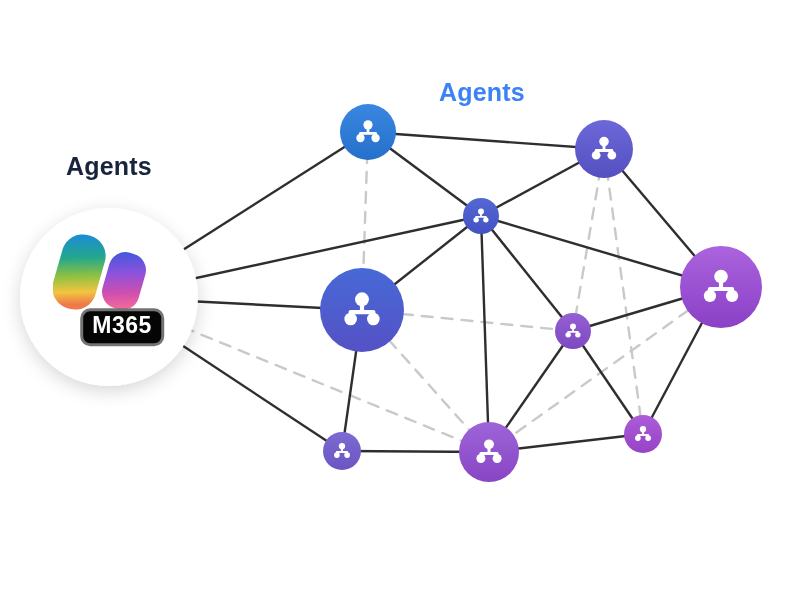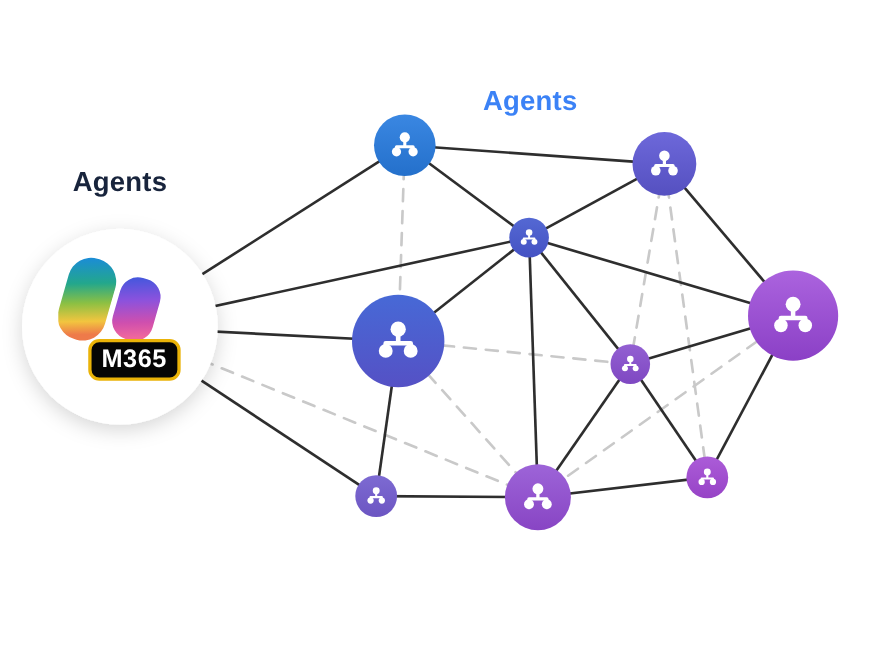--- a/index.html
+++ b/index.html
@@ -11,21 +11,21 @@
   .diagram-label{
     position:absolute;transform:translate(-50%,0);
     font-weight:700;font-size:25px;letter-spacing:0.2px;white-space:nowrap;
   }
   .copilot-label{left:109px;top:152px;}
   .agents-label{left:482px;top:78px;}
   .copilot-logo-wrap{position:absolute;left:53px;top:233px;width:106px;height:84px;}
   .m365-badge{
     position:absolute;left:122px;top:327px;transform:translate(-50%,-50%);
     background:#050505;color:#ffffff;font-weight:700;font-size:23px;
-    padding:1px 9px 3px 9px;border-radius:10px;border:3px solid #eab308;
+    padding:1px 9px 3px 9px;border-radius:10px;border:3px solid #737373;
     letter-spacing:0.5px;line-height:1.2;
   }
   .edge-solid{fill:none;}
   .edge-dashed{fill:none;stroke-linecap:round;}
 </style>
 </head>
 <body>
 
 <div class="stage">
 

